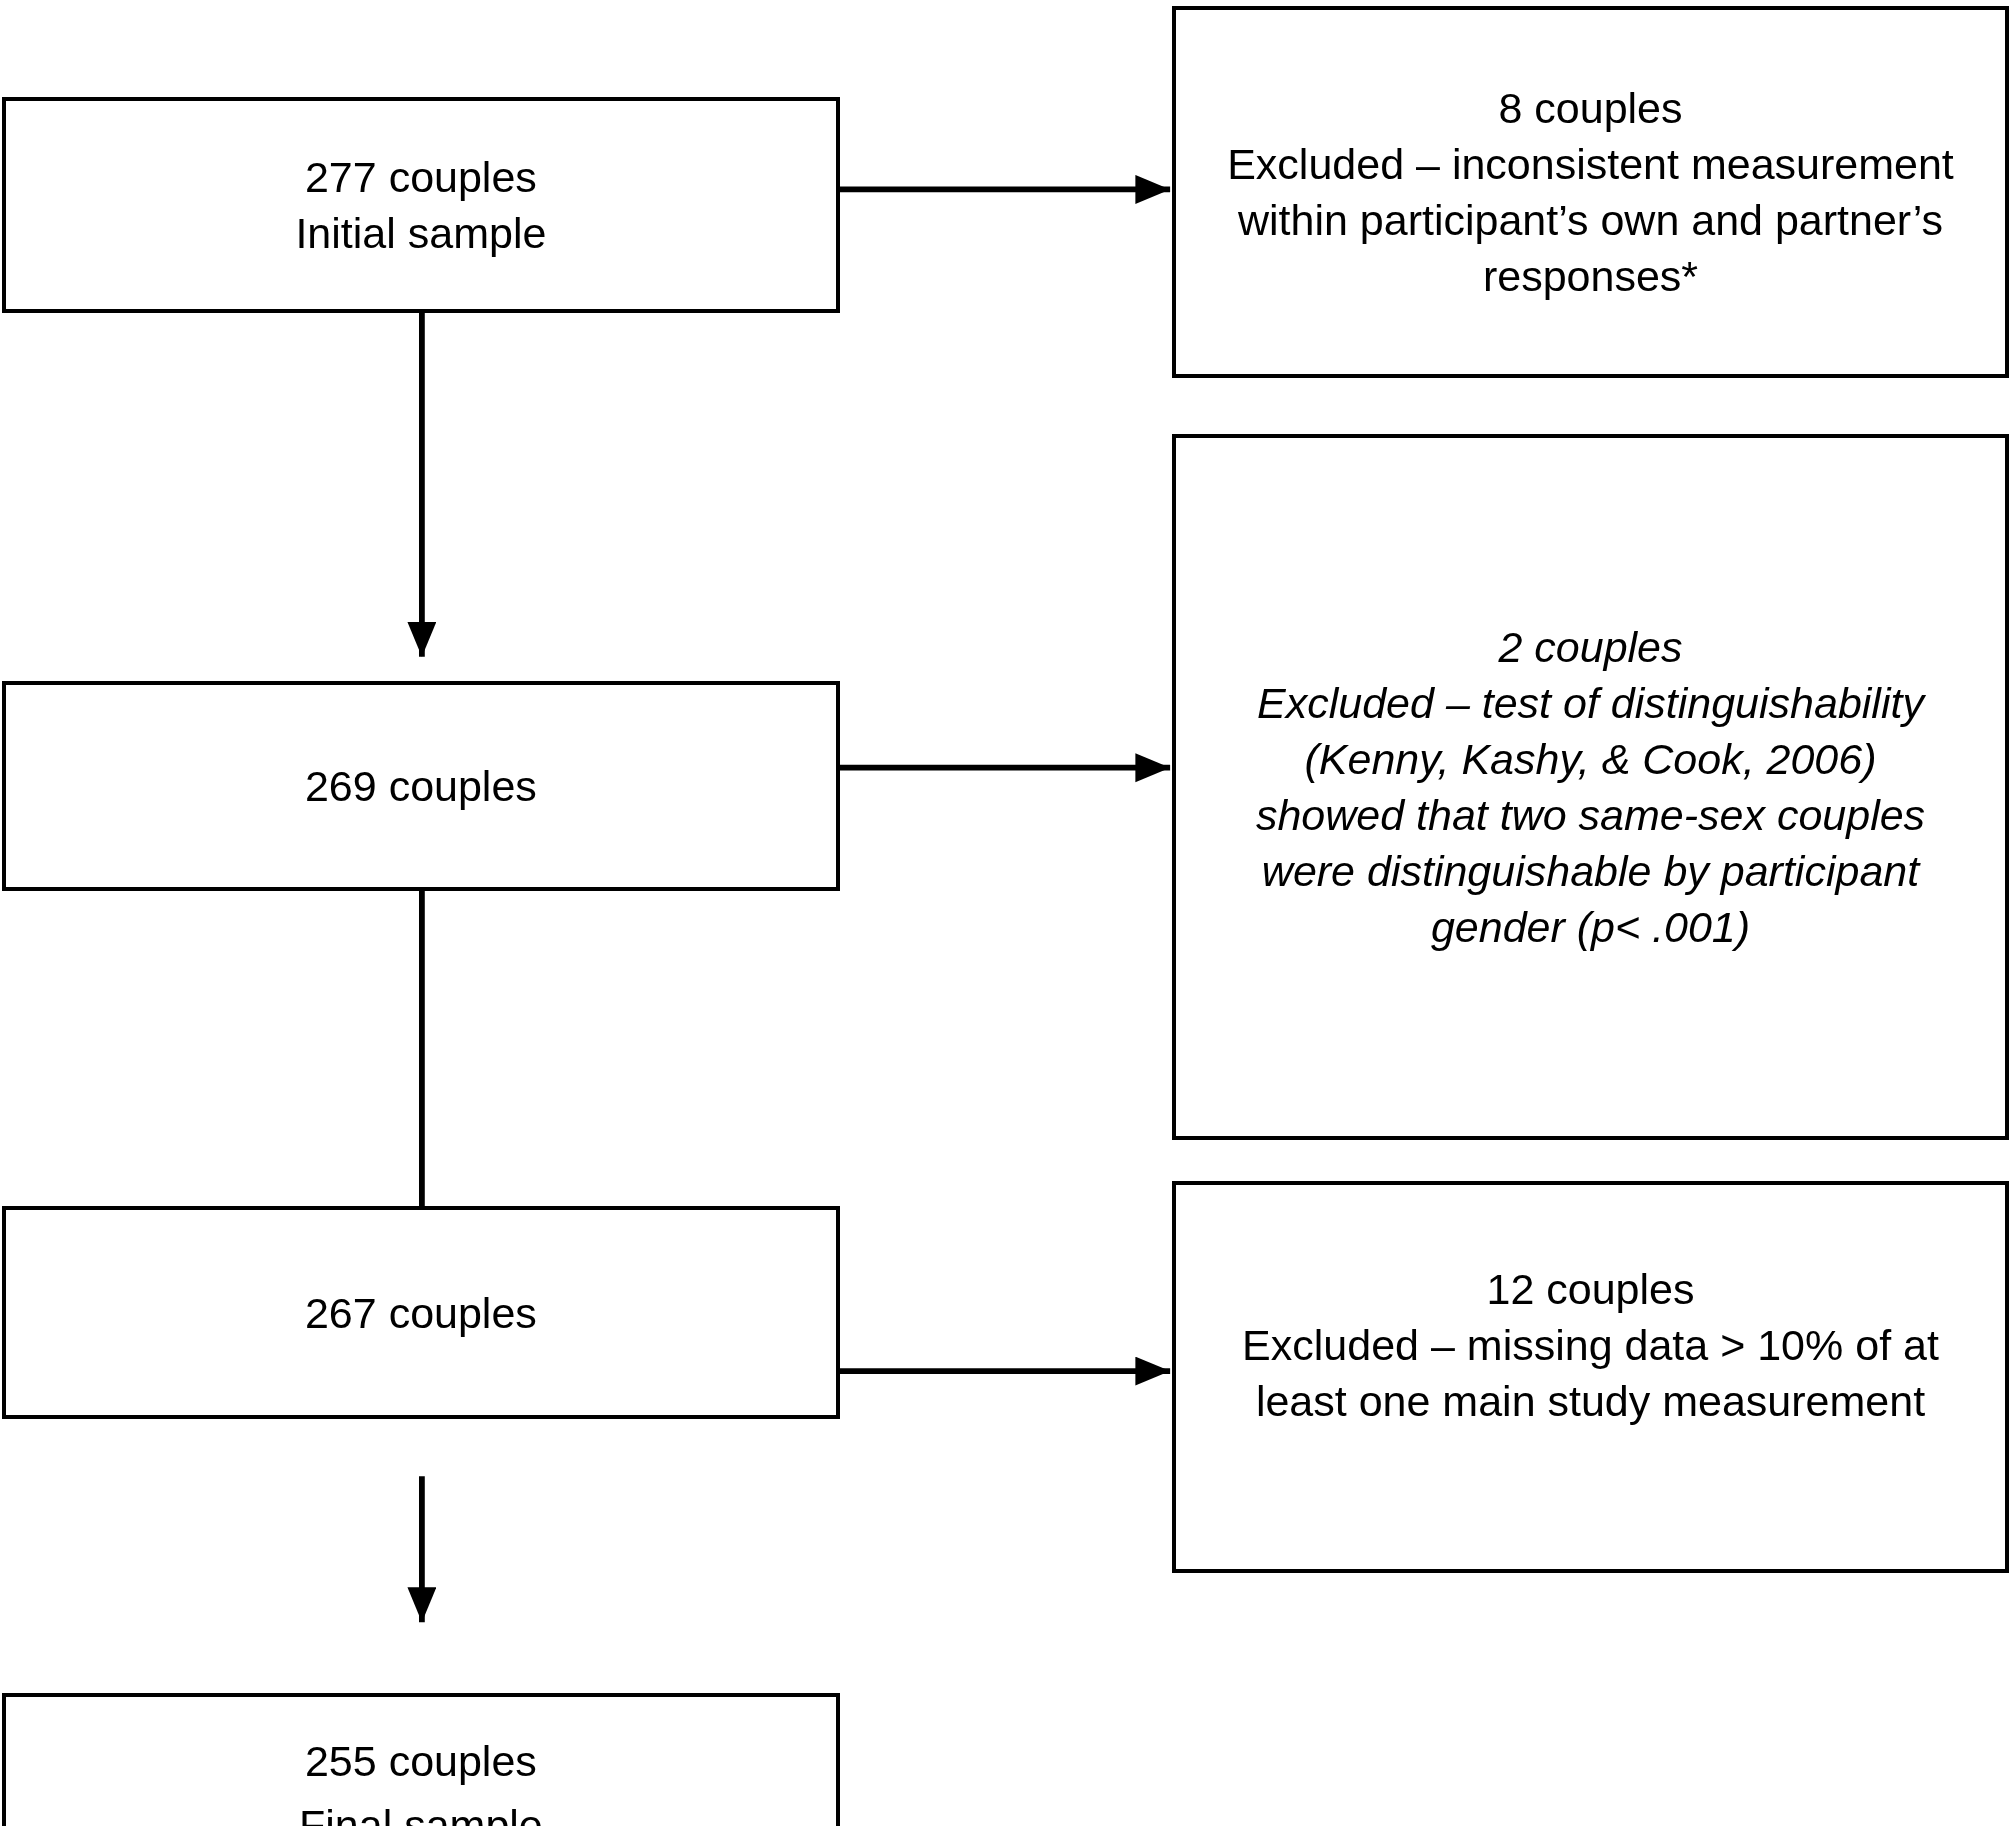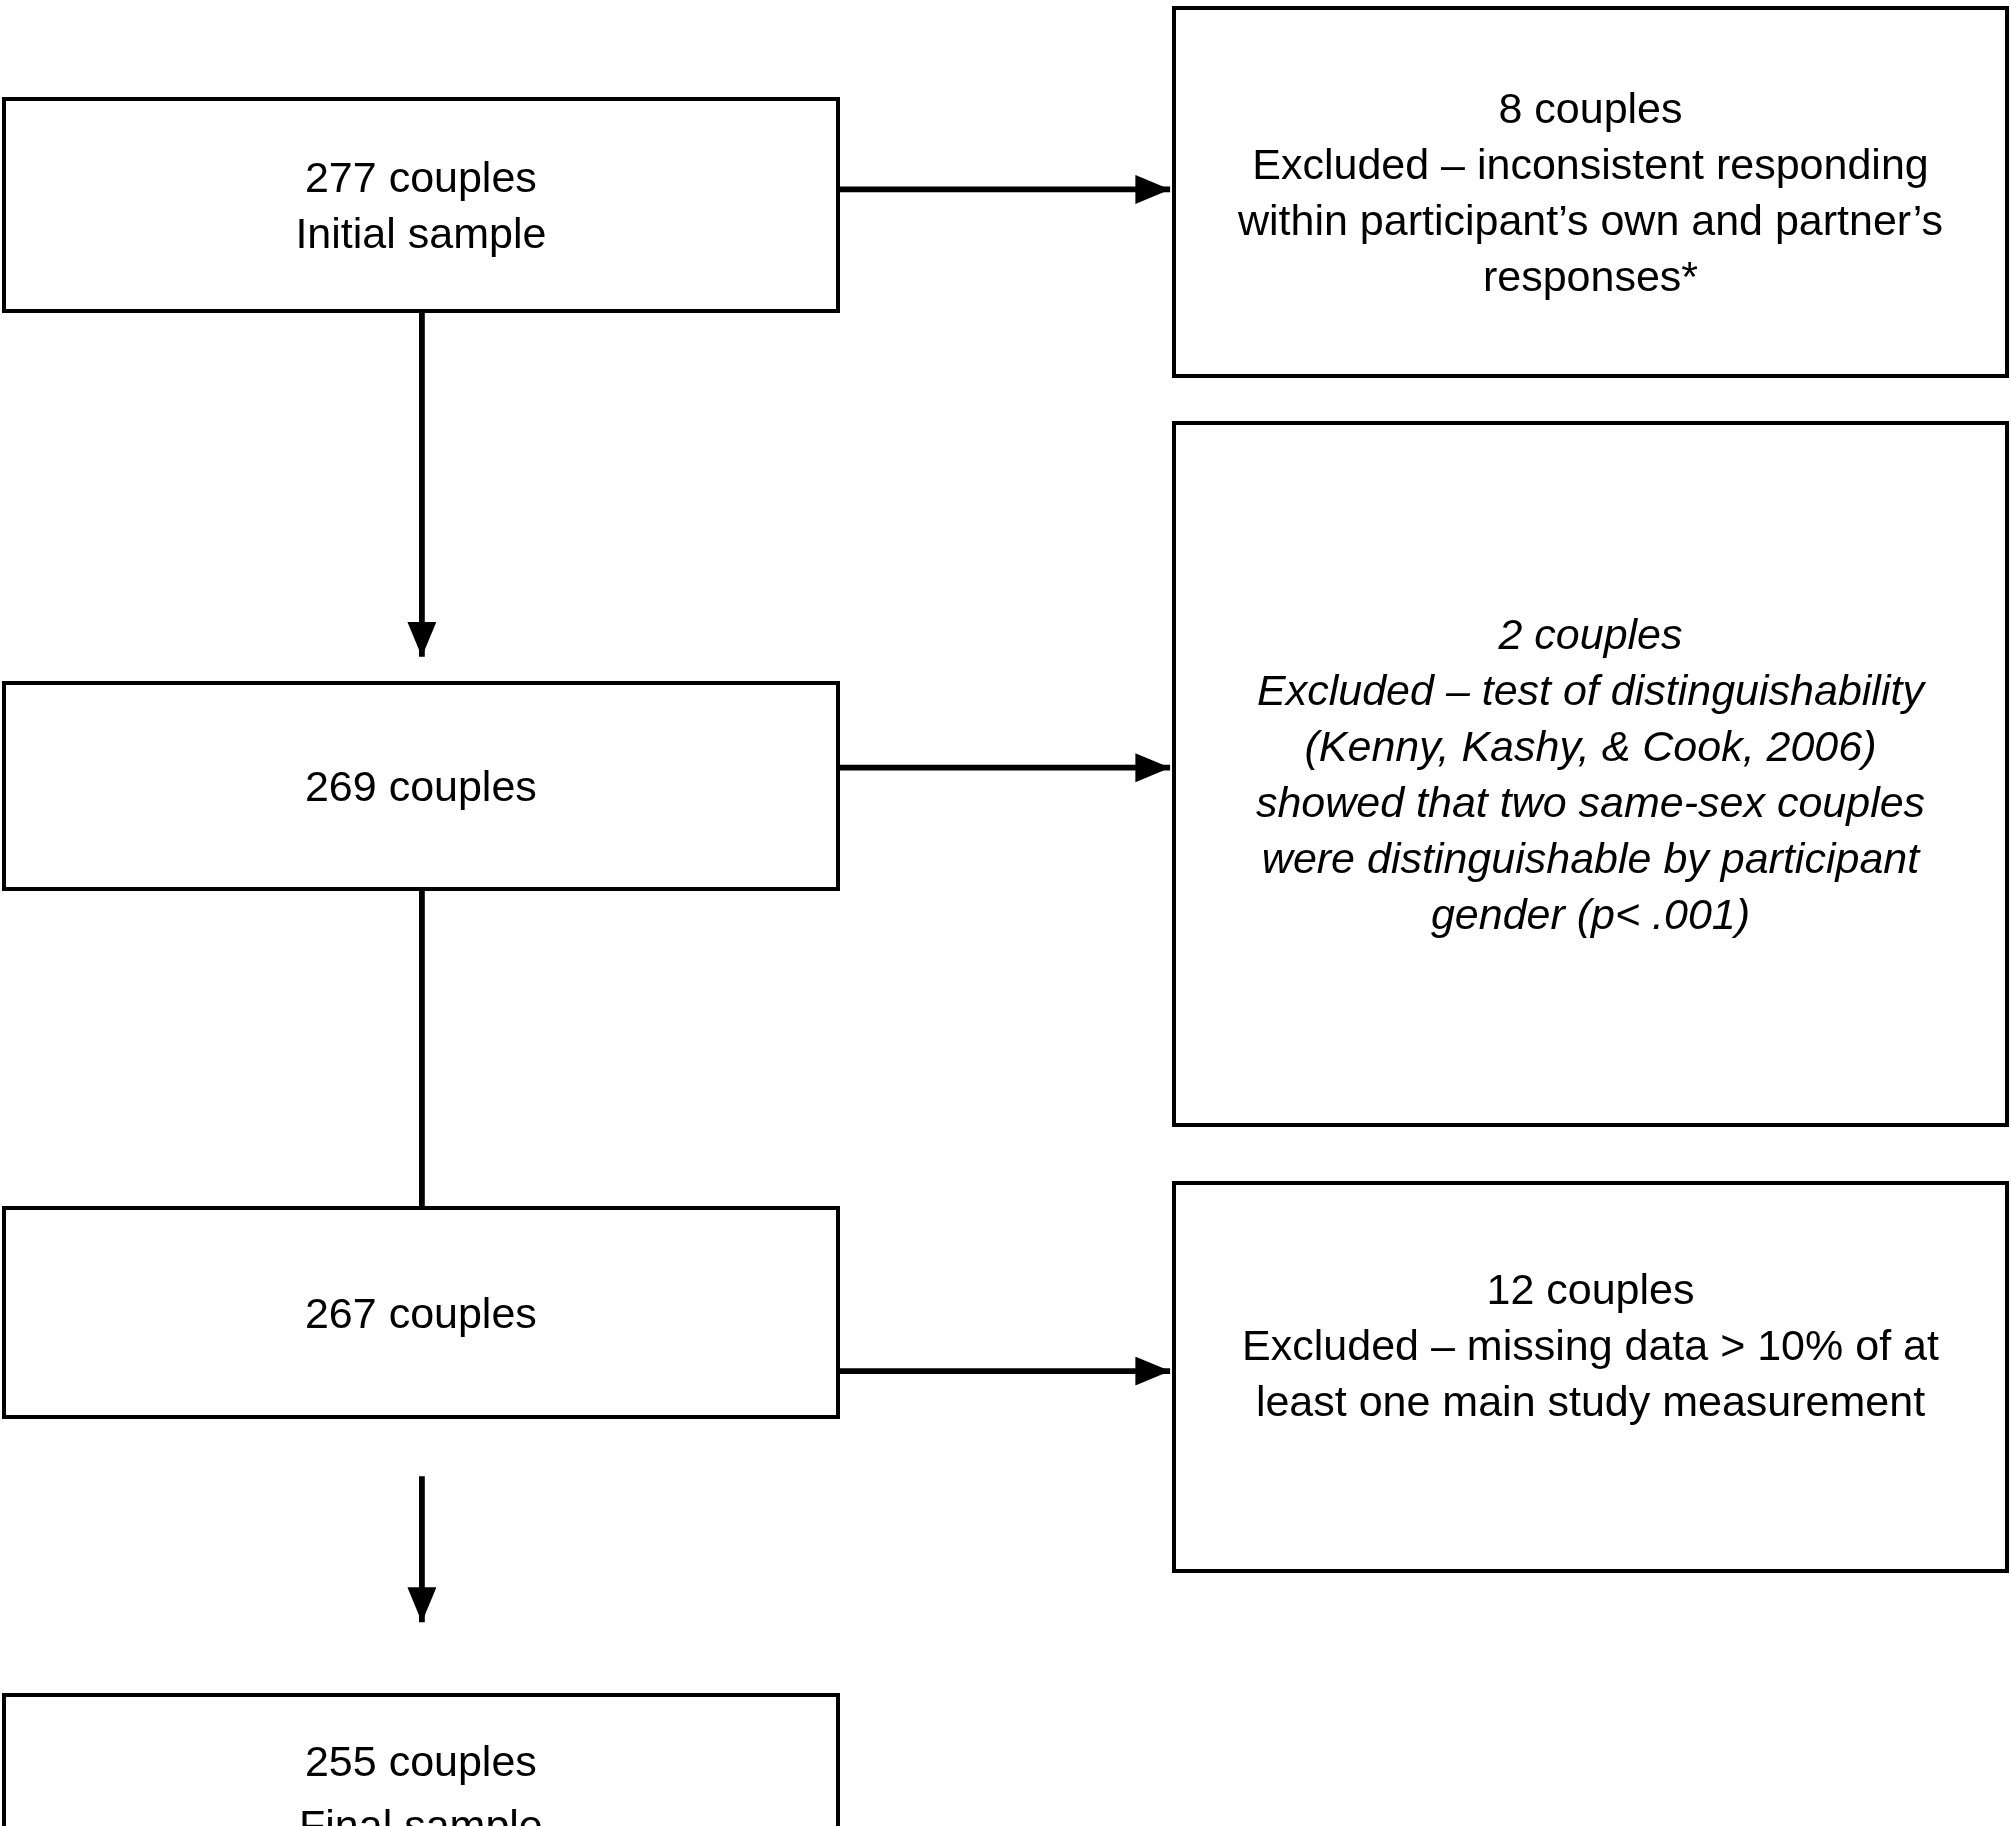--- a/index.html
+++ b/index.html
@@ -35,21 +35,21 @@
   .box .line { display: block; white-space: pre; }
 
   
   .box-l1 { left: 1.9px;    top: 73px;   width: 838px; height: 216px; margin-top: 24px; }
   .box-l2 { left: 1.9px;    top: 681px;  width: 838px; height: 210px; }
   .box-l3 { left: 1.9px;    top: 1206px; width: 838px; height: 213px; }
   .box-l4 { left: 1.9px;    top: 1693px; width: 838px; height: 200px; gap: 8px; }
 
   
   .box-r1 { left: 1172px; top: 5.8px;    width: 837px; height: 372px; }
-  .box-r2 { left: 1172px; top: 421px;  width: 837px; height: 706px; }
+  .box-r2 { left: 1172px; top: 434px;  width: 837px; height: 706px; }
   .box-r3 { left: 1172px; top: 1181px; width: 837px; height: 392px; padding-bottom: 64px; }
 </style>
 </head>
 <body>
 
 <div class="canvas">
 
   <svg class="arrows" viewBox="0 0 2083 1892" xmlns="http://www.w3.org/2000/svg" fill="none">
     <defs>
       <marker id="ah" markerUnits="userSpaceOnUse" markerWidth="40" markerHeight="34" refX="36" refY="15" orient="auto">
@@ -79,21 +79,21 @@
     <span class="line">267 couples</span>
   </div>
 
   <div class="box box-l4">
     <span class="line">255 couples</span>
     <span class="line">Final sample</span>
   </div>
 
   <div class="box box-r1">
     <span class="line">8 couples</span>
-    <span class="line">Excluded – inconsistent responding</span>
+    <span class="line">Excluded – inconsistent measurement</span>
     <span class="line">within participant’s own and partner’s</span>
     <span class="line">responses*</span>
   </div>
 
   <div class="box box-r2 italic">
     <span class="line">2 couples</span>
     <span class="line">Excluded – test of distinguishability</span>
     <span class="line">(Kenny, Kashy, &amp; Cook, 2006)</span>
     <span class="line">showed that two same-sex couples</span>
     <span class="line">were distinguishable by participant</span>

